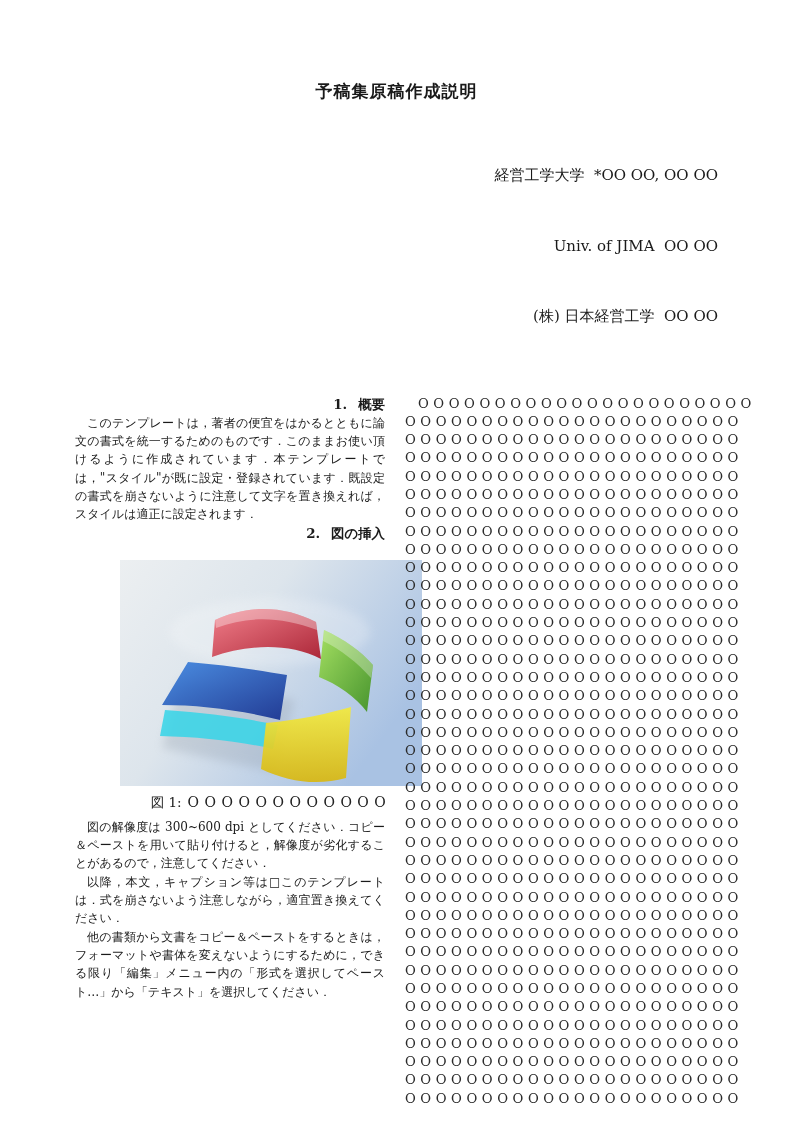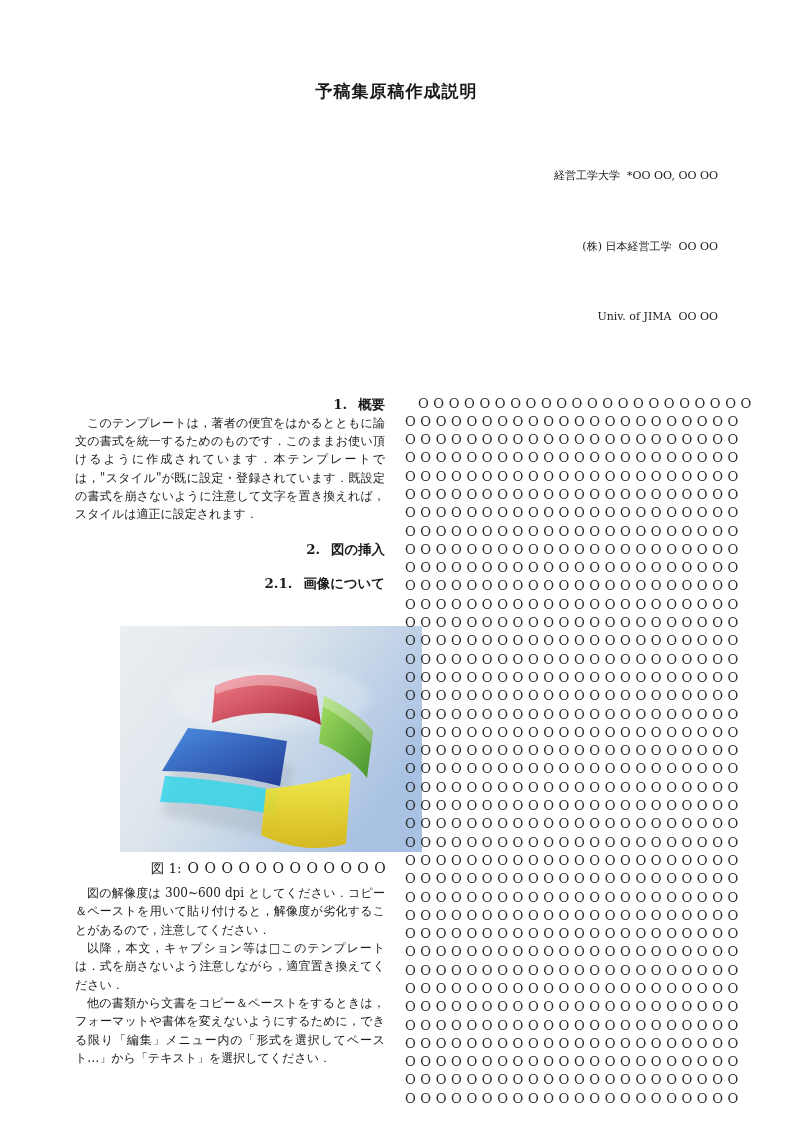--- a/index.html
+++ b/index.html
@@ -16,49 +16,49 @@
   .title{
     margin:0;
     font-size:17px;
     font-weight:bold;
     text-align:center;
     letter-spacing:1px;
   }
   .authors{
     margin-top:14px;
     text-align:right;
-    font-size:11px;
+    font-size:15px;
     line-height:23.5px;
     white-space:pre-wrap;
   }
   .columns{
     display:flex;
     margin-top:19px;
     gap:20px;
   }
   .col-left{width:310px;flex:0 0 310px;}
   .col-right{width:313px;flex:0 0 313px;}
   .sec-heading{
     font-weight:bold;
     font-size:13.4px;
     line-height:18.3px;
     margin:0 0 1px 0;
     white-space:nowrap;
     text-align:right;
   }
   .sec-heading .num{margin-right:11px;}
-  .sec-heading.mt{margin-top:16px;}
+  .sec-heading.mt{margin-top:0;}
   .para{
     margin:0;
     font-size:12px;
     line-height:18.3px;
     text-align:justify;
     text-indent:1em;
   }
-  figure{margin:34px auto 6px auto;width:302px;padding-left:45px;}
+  figure{margin:18px auto 6px auto;width:302px;padding-left:45px;}
   .figure-img{display:block;width:302px;height:226px;}
   figcaption{
     margin-top:8px;
     text-align:center;
     font-size:13.5px;
     white-space:nowrap;
   }
   .caption-circles{
     letter-spacing:5.5px;
     font-size:14px;
@@ -83,40 +83,37 @@
 </style>
 </head>
 <body>
 
 <div class="page">
 
   <h1 class="title">予稿集原稿作成説明</h1>
 
   <div class="authors">
     <div>経営工学大学  *OO OO, OO OO</div>
+    <div>Univ. of JIMA  OO OO</div>
     <div>(株) 日本経営工学  OO OO</div>
-    <div>Univ. of JIMA  OO OO</div>
   </div>
 
   <div class="columns">
 
     <div class="col-left">
 
       <div class="sec-heading">
         <span class="num">1.</span><span>概要</span>
       </div>
       <p class="para">このテンプレートは，著者の便宜をはかるとともに論文の書式を統一するためのものです．このままお使い頂けるように作成されています．本テンプレートでは，"スタイル"が既に設定・登録されています．既設定の書式を崩さないように注意して文字を置き換えれば，スタイルは適正に設定されます．</p>
 
       <div class="sec-heading mt">
         <span class="num">2.</span><span>図の挿入</span>
       </div>
 
-      <div class="sec-heading mt">
-        <span class="num">2.1.</span><span>画像について</span>
-      </div>
 
       <figure>
         <svg class="figure-img" viewBox="0 0 302 226" xmlns="http://www.w3.org/2000/svg">
           <defs>
             <linearGradient id="bgGrad" x1="0" y1="0" x2="1" y2="0.55">
               <stop offset="0" stop-color="#eceff1"></stop>
               <stop offset="0.45" stop-color="#dde5ec"></stop>
               <stop offset="1" stop-color="#a9c2e3"></stop>
             </linearGradient>
             <linearGradient id="redGrad" x1="0" y1="0" x2="1" y2="1">

